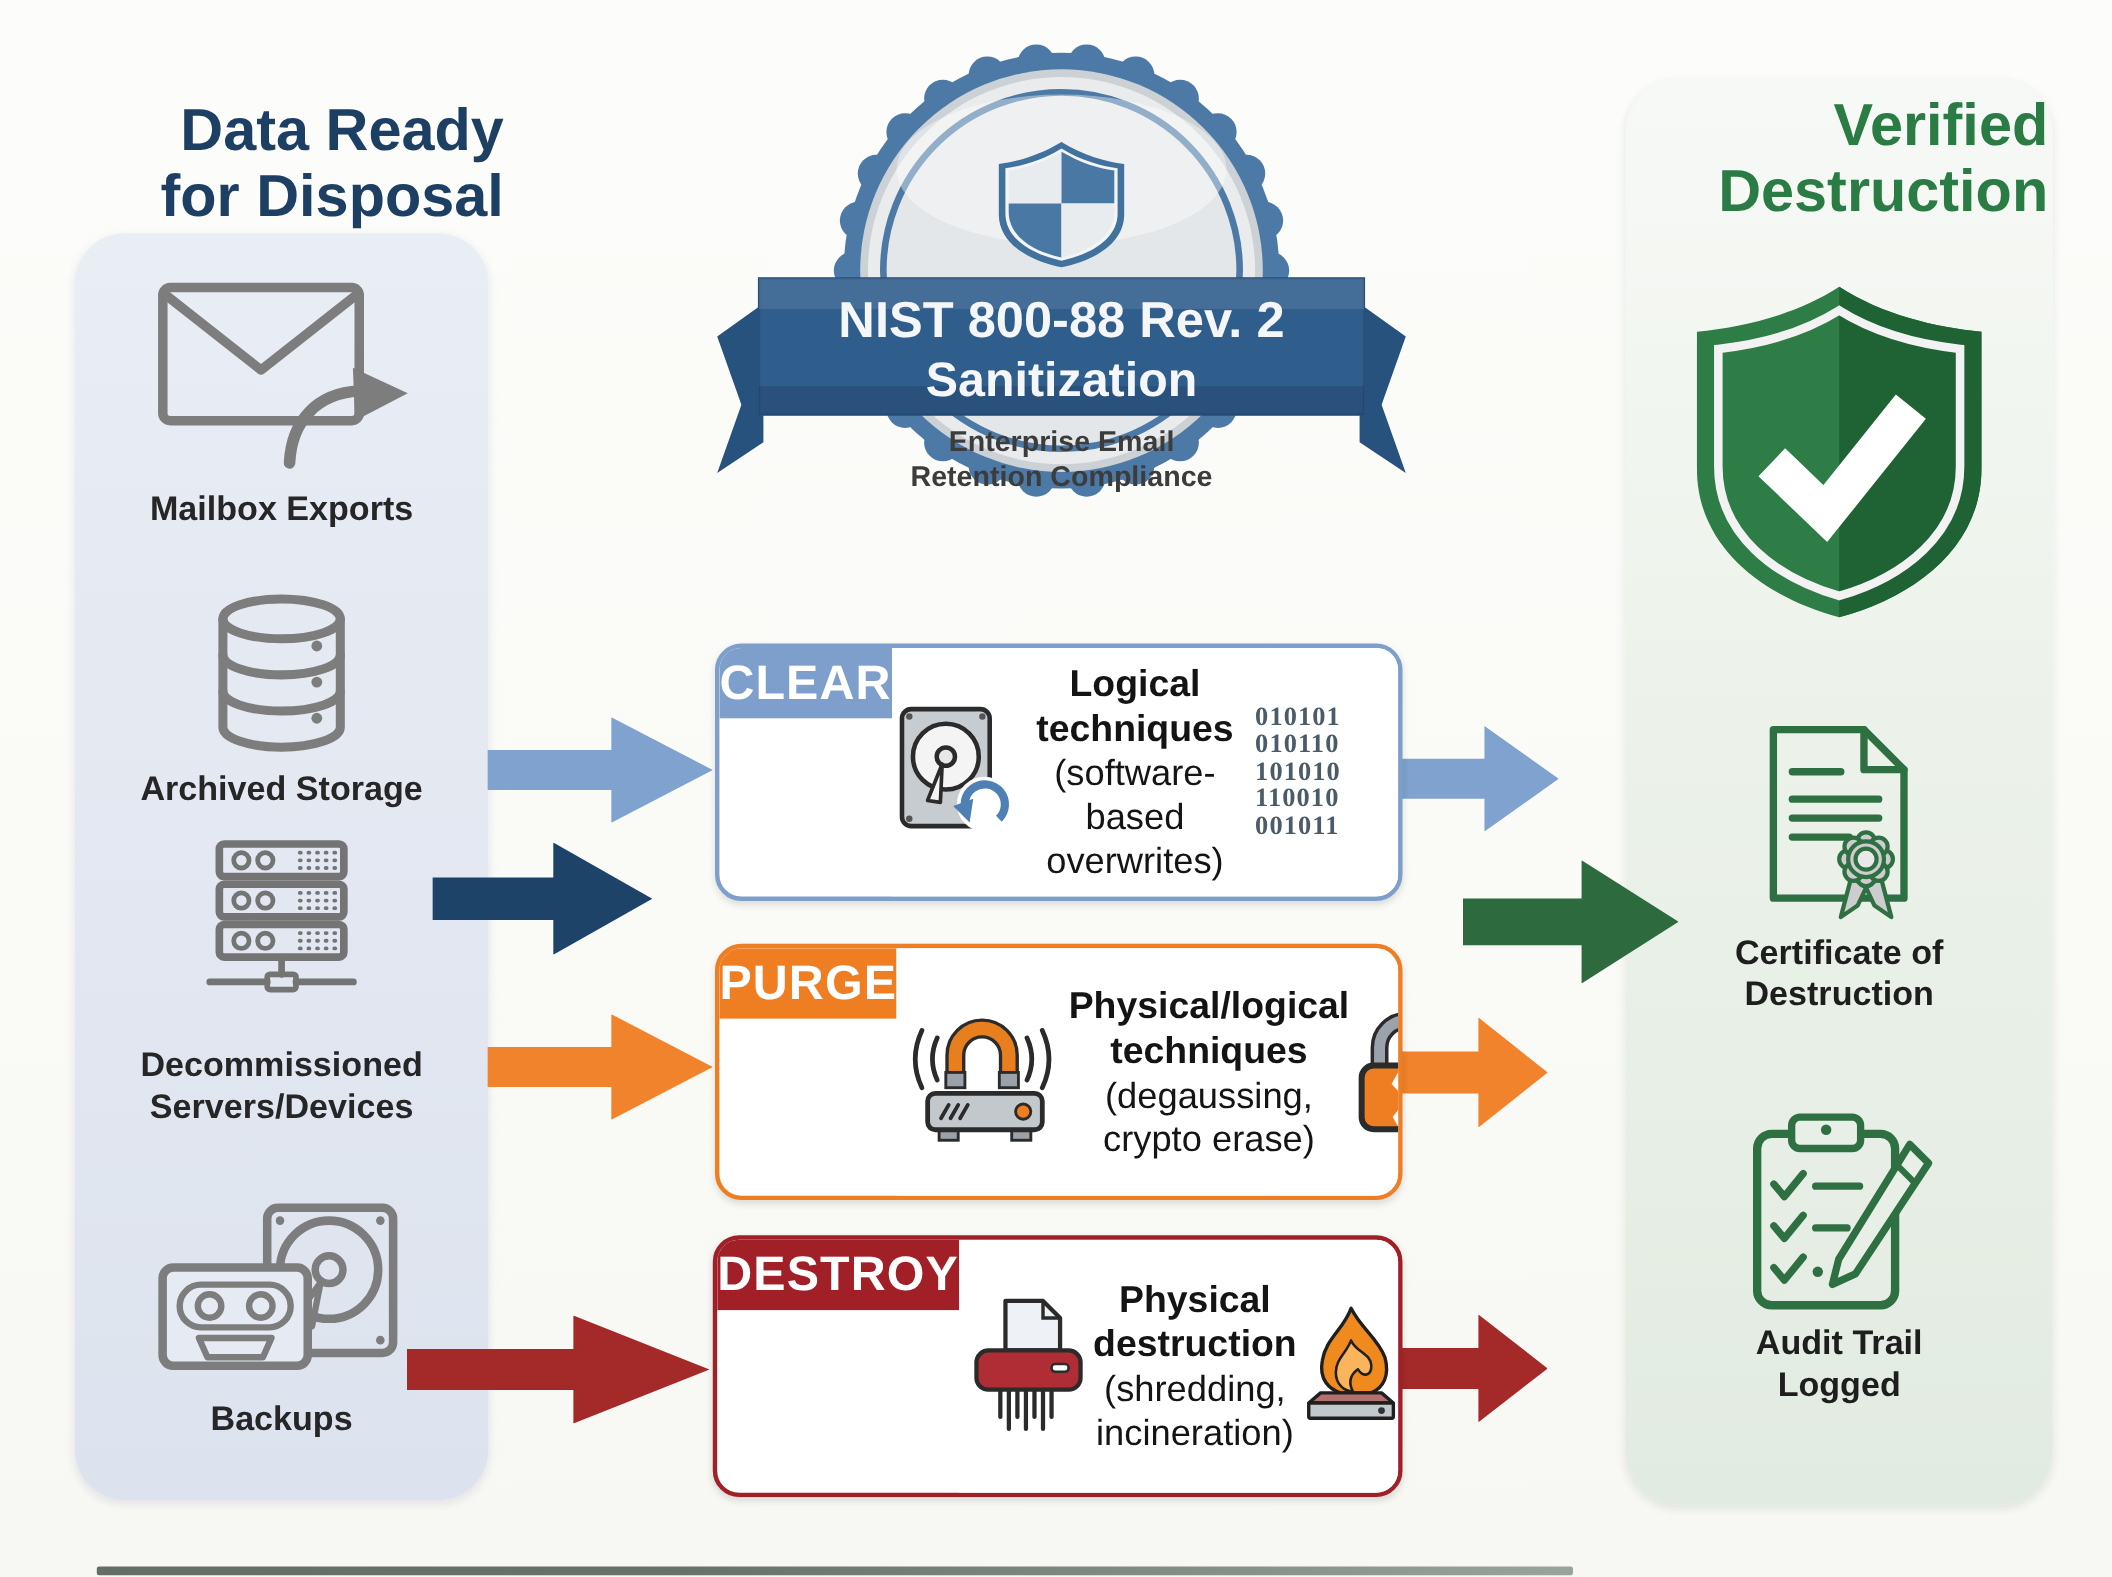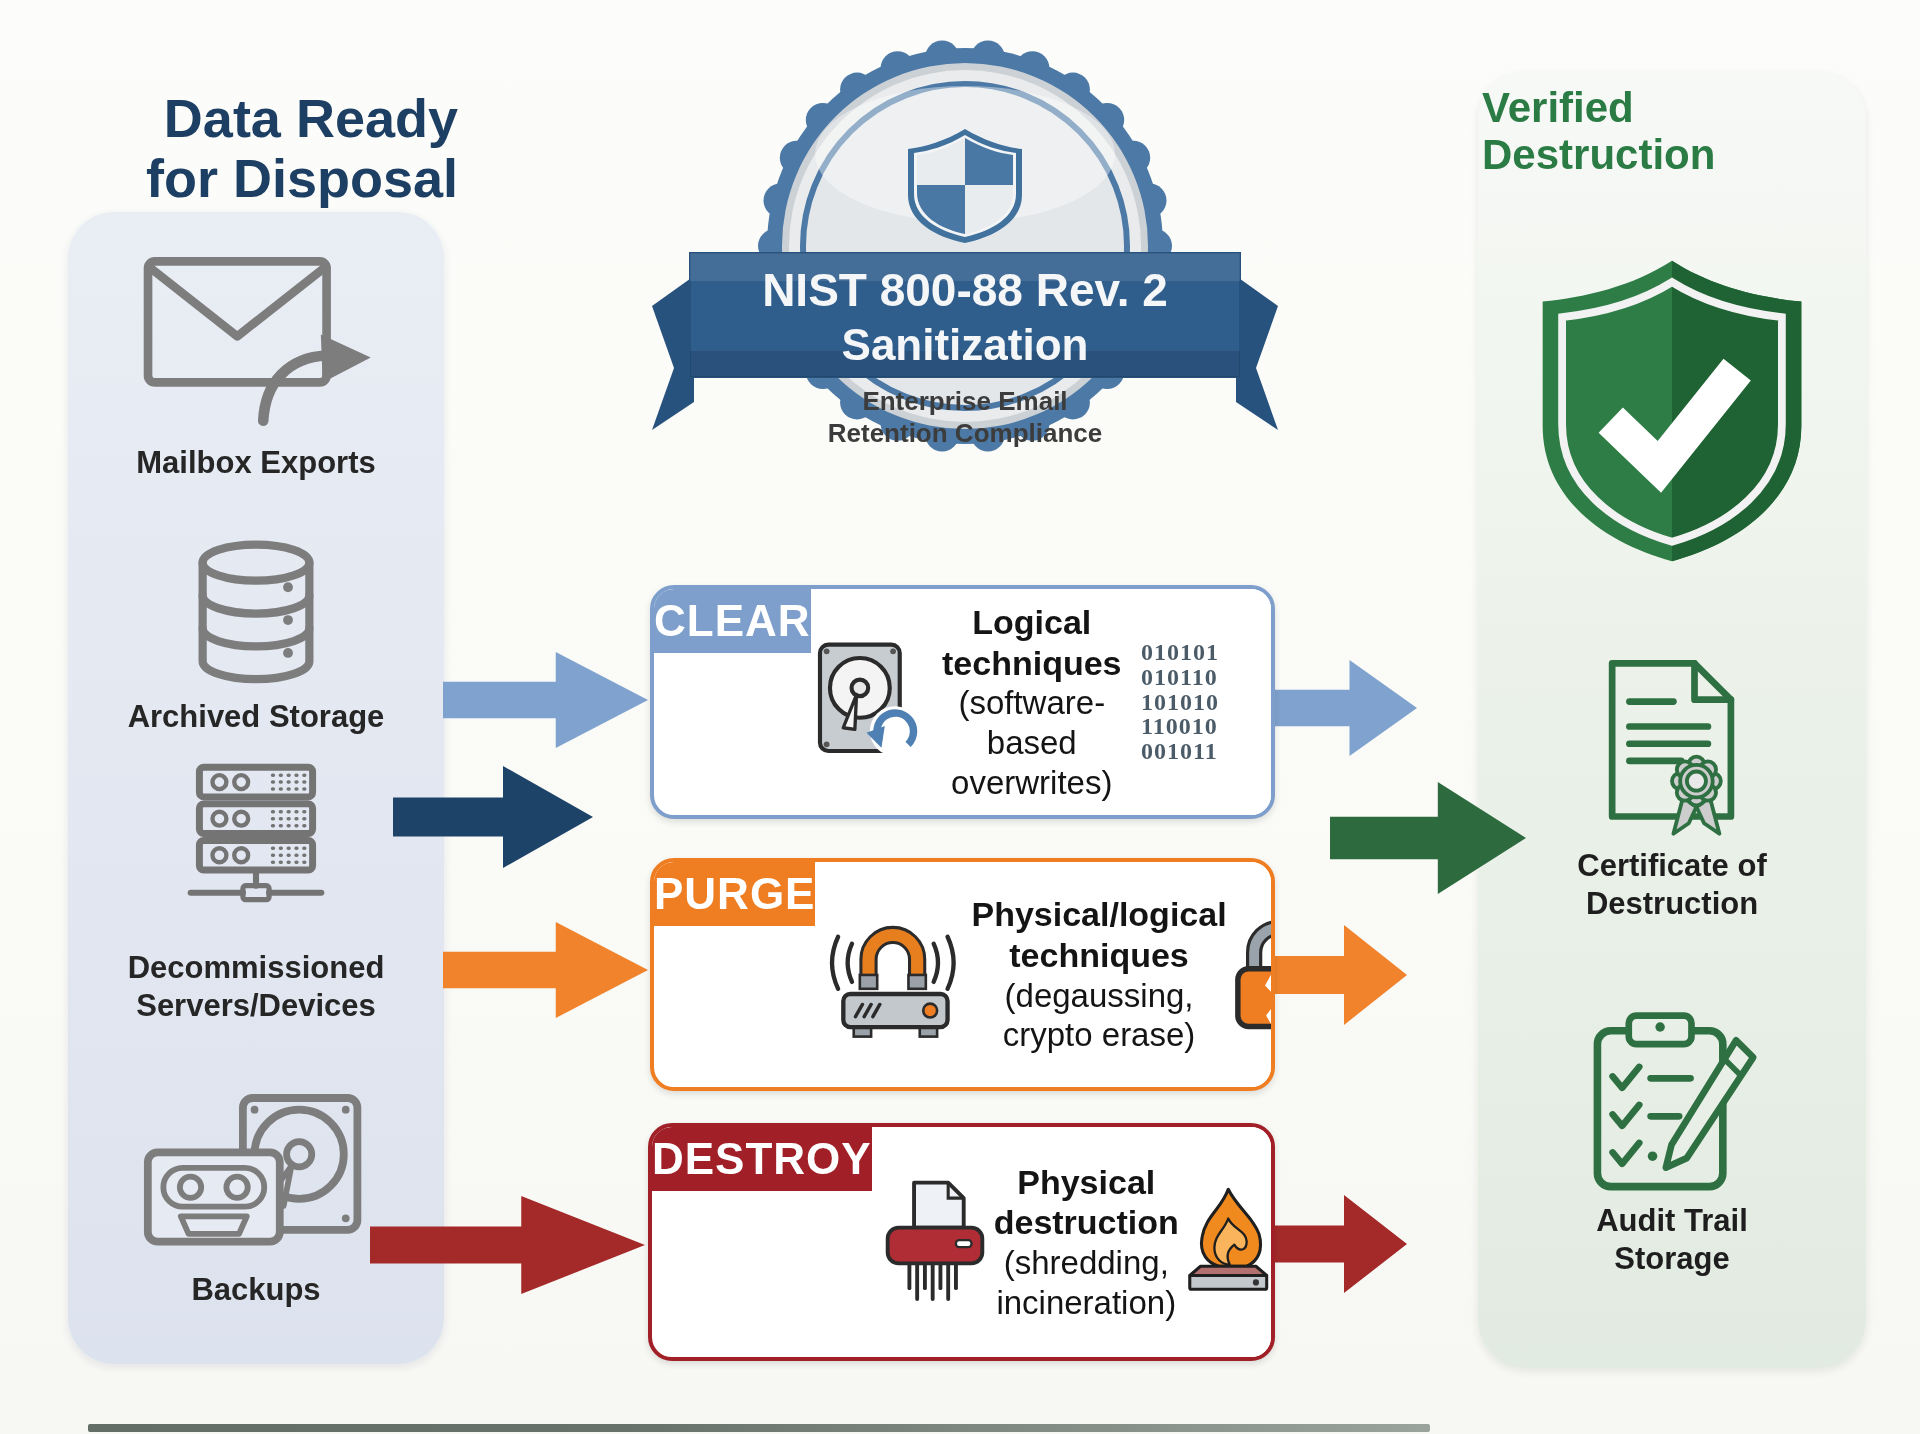--- a/index.html
+++ b/index.html
@@ -16,22 +16,22 @@
     box-shadow:0 3px 8px rgba(40,60,90,.10);
   }
   .rpanel{
     left:1478px;top:72px;width:388px;height:1296px;border-radius:48px;
     background:linear-gradient(180deg,#f7f9f6 0%,#ecf2ea 45%,#e2ebe1 100%);
     box-shadow:0 3px 8px rgba(40,70,50,.10);
   }
   
   .ltitle{left:58px;top:88px;width:400px;text-align:right;color:#1d3f63;
     font-weight:bold;font-size:54px;line-height:1.12;}
-  .rtitle{left:1482px;top:84px;width:380px;text-align:left;color:#2b7b45;
-    font-weight:bold;font-size:42px;line-height:1.12;}
+  .rtitle{left:1482px;top:84px;width:380px;text-align:right;color:#2b7b45;
+    font-weight:bold;font-size:54px;line-height:1.12;}
   
   .litem{left:68px;width:376px;text-align:center;}
   .ritem{left:1478px;width:388px;text-align:center;}
   .ilabel{font-weight:bold;font-size:31px;color:#262626;line-height:1.24;margin-top:4px;}
   .ritem .ilabel{color:#1e1e1e;}
   
   .box{position:absolute;border-radius:24px;display:flex;flex-direction:row;
        overflow:hidden;background:#fff;border:4px solid;box-shadow:0 3px 7px rgba(0,0,0,.12);}
   .box .hd{height:64px;flex:0 0 64px;display:flex;align-items:center;justify-content:center;
        color:#fff;font-weight:bold;font-size:44px;letter-spacing:1px;}
@@ -380,18 +380,18 @@
         <polyline points="30,152 40,164 58,142"></polyline>
         <path d="M70,74 H112"></path>
           <path d="M70,114 H100"></path>
       </g>
       <circle cx="72" cy="156" r="5" fill="#2f7042"></circle>
       <path d="M160,34 L178,52 L108,158 L86,168 L92,144 Z" fill="#e8efe7" stroke="#2f7042" stroke-width="7" stroke-linejoin="round"></path>
       <line x1="146" y1="52" x2="164" y2="70" stroke="#2f7042" stroke-width="6"></line>
     </svg>
     <div class="ilabel">
       <div>Audit Trail</div>
-      <div>Storage</div>
+      <div>Logged</div>
     </div>
   </div>
 
   <div class="abs artifact"></div>
 </div>
 
 </body></html>

